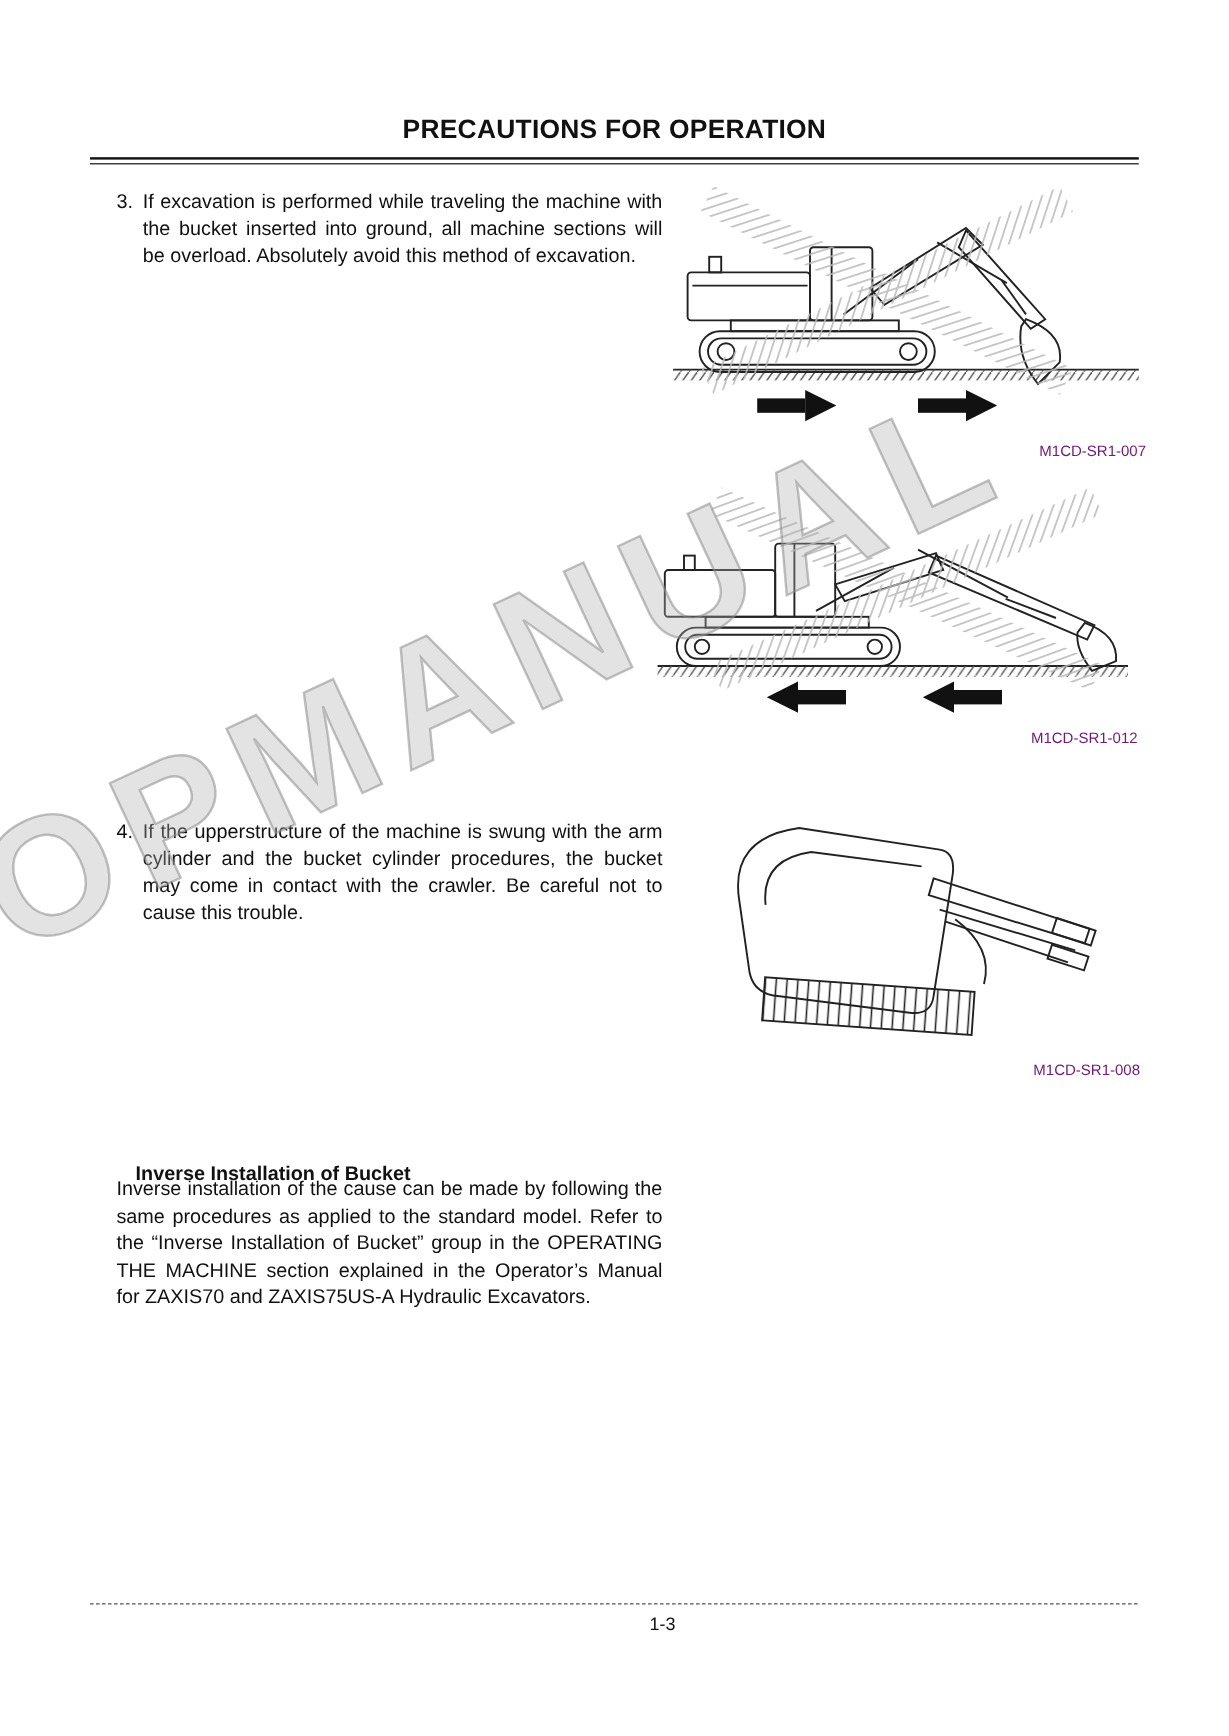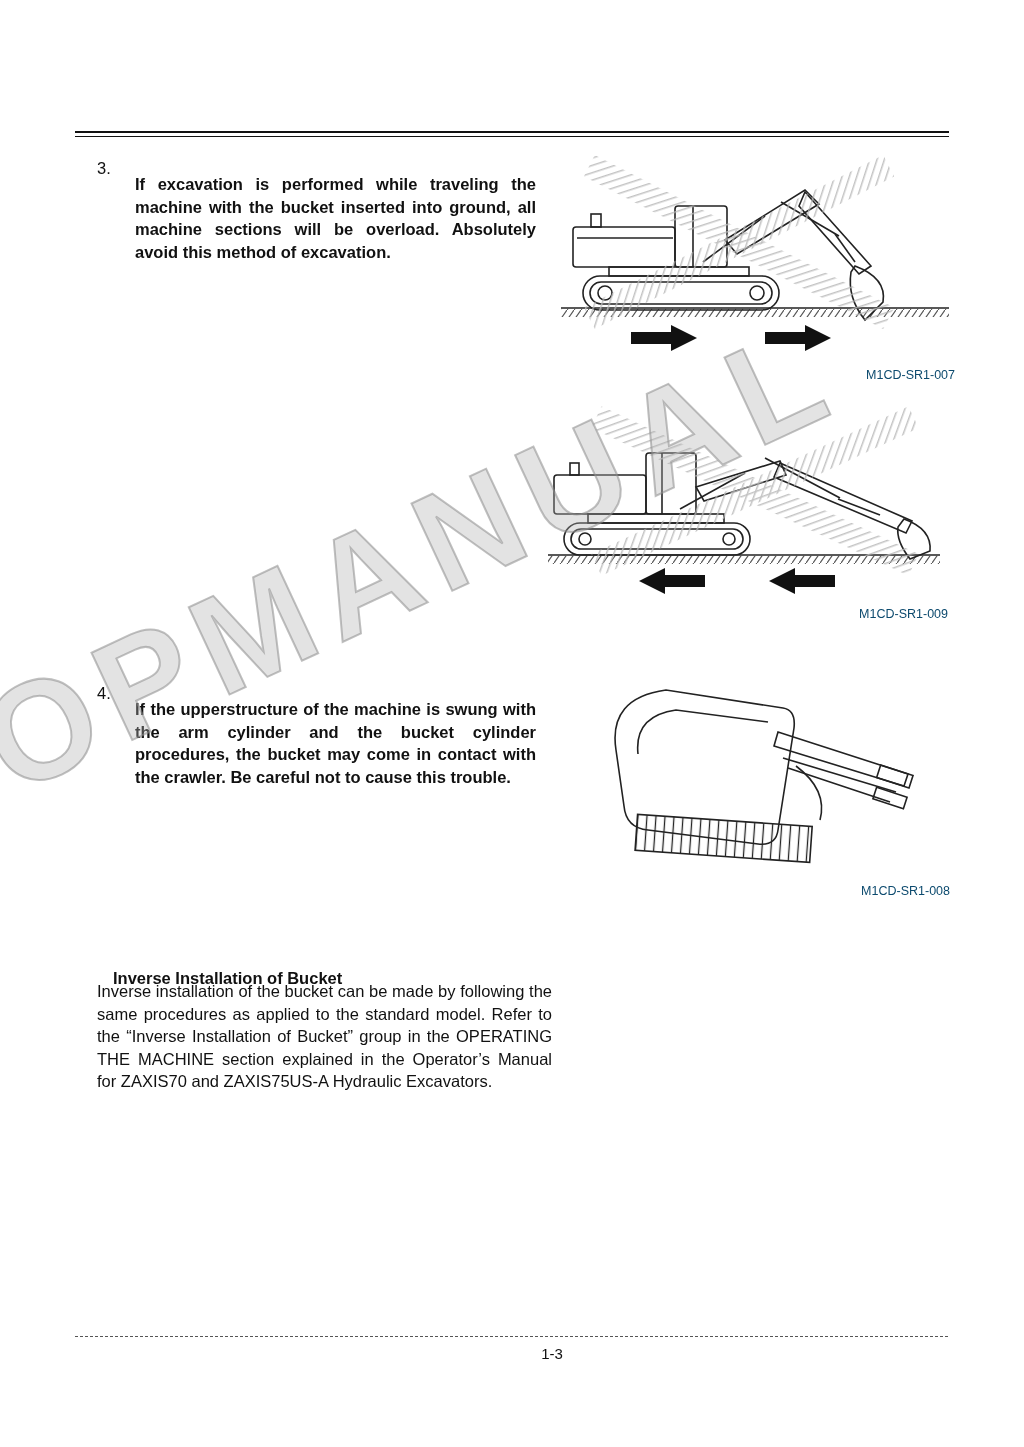--- a/index.html
+++ b/index.html
@@ -35,30 +35,30 @@
   }
 
   .list-item {
     position: absolute;
     display: flex;
     align-items: flex-start;
     font-size: 16.5px;
     line-height: 1.37;
   }
   .list-item .num { flex: 0 0 22px; }
-  .list-item p { margin: 16px; text-align: justify; font-weight: bold; }
+  .list-item p { margin: 0; text-align: justify; }
   #item3 { left: 97px; top: 157px; width: 455px; }
   #item4 { left: 97px; top: 682px; width: 455px; }
 
   .figure { position: absolute; margin: 0; }
   .figure figcaption {
     text-align: right;
     font-size: 12.5px;
     margin-top: 2px;
-    color: #0c4a6e;
+    color: #701a75;
   }
   #fig1 { left: 553px; top: 150px; width: 402px; }
   #fig2 { left: 540px; top: 403px; width: 408px; }
   #fig3 { left: 578px; top: 670px; width: 372px; }
 
   .section-heading {
     position: absolute;
     left: 97px;
     top: 953px;
     font-size: 16.5px;
@@ -107,20 +107,21 @@
     transform-origin: left top;
     pointer-events: none;
     z-index: 5;
   }
 </style>
 </head>
 <body>
 
 <div class="page">
 
+  <h1 class="header-title">PRECAUTIONS FOR OPERATION</h1>
   <div class="header-rule"></div>
 
   <div class="list-item" id="item3">
     <span class="num">3.</span>
     <p>If excavation is performed while traveling the machine with the bucket inserted into ground, all machine sections will be overload. Absolutely avoid this method of excavation.</p>
   </div>
 
   <figure class="figure" id="fig1">
     <svg viewBox="0 0 402 212" width="402" height="212">
       <defs>
@@ -206,21 +207,21 @@
         <g transform="translate(125,178)">
           <polygon points="-26,0 0,-13 0,13"></polygon>
           <rect x="0" y="-6" width="40" height="12"></rect>
         </g>
         <g transform="translate(255,178)">
           <polygon points="-26,0 0,-13 0,13"></polygon>
           <rect x="0" y="-6" width="40" height="12"></rect>
         </g>
       </g>
     </svg>
-    <figcaption>M1CD-SR1-009</figcaption>
+    <figcaption>M1CD-SR1-012</figcaption>
   </figure>
 
   <div class="list-item" id="item4">
     <span class="num">4.</span>
     <p>If the upperstructure of the machine is swung with the arm cylinder and the bucket cylinder procedures, the bucket may come in contact with the crawler. Be careful not to cause this trouble.</p>
   </div>
 
   <figure class="figure" id="fig3">
     <svg viewBox="0 0 350 208" width="350" height="208">
       <defs>
@@ -239,20 +240,20 @@
         <path d="M218,96 Q250,120 242,150"></path>
       </g>
       <g transform="rotate(4 140 170)">
         <rect x="58" y="150" width="175" height="36" fill="url(#vh3)" stroke="#222" stroke-width="1.6"></rect>
       </g>
     </svg>
     <figcaption>M1CD-SR1-008</figcaption>
   </figure>
 
   <h2 class="section-heading">Inverse Installation of Bucket</h2>
-  <p class="section-body">Inverse installation of the bucket can be made by following the same procedures as applied to the standard model. Refer to the “Inverse Installation of Bucket” group in the OPERATING THE MACHINE section explained in the Operator’s Manual for ZAXIS70 and ZAXIS75US-A Hydraulic Excavators.</p>
+  <p class="section-body">Inverse installation of the cause can be made by following the same procedures as applied to the standard model. Refer to the “Inverse Installation of Bucket” group in the OPERATING THE MACHINE section explained in the Operator’s Manual for ZAXIS70 and ZAXIS75US-A Hydraulic Excavators.</p>
 
   <div class="footer-rule"></div>
   <div class="page-number">1-3</div>
 
   <div class="watermark">TOPMANUAL</div>
 
 </div>
 
 </body></html>

